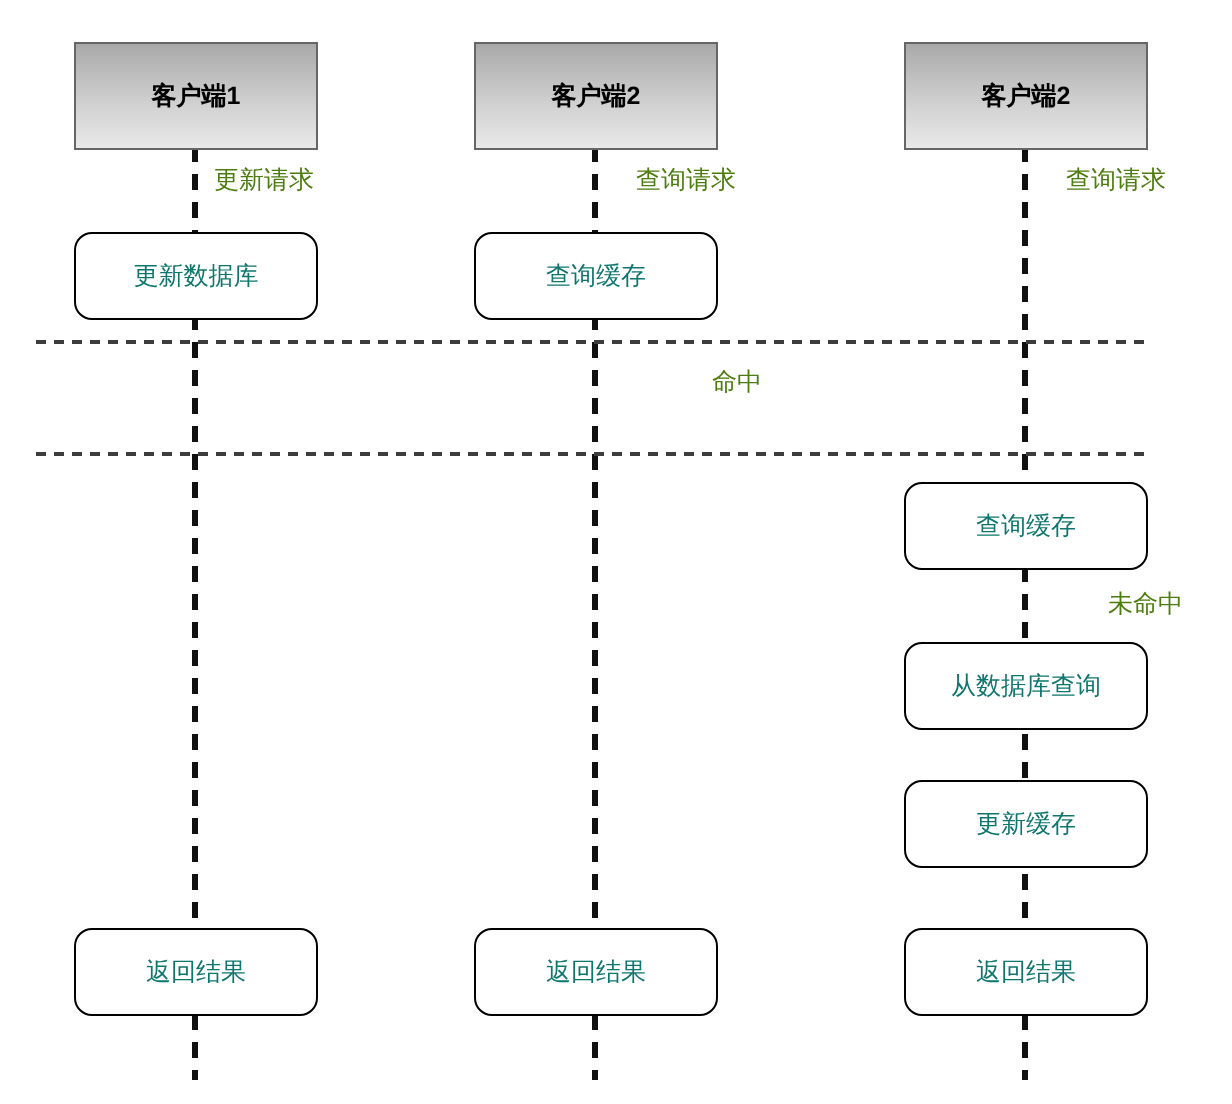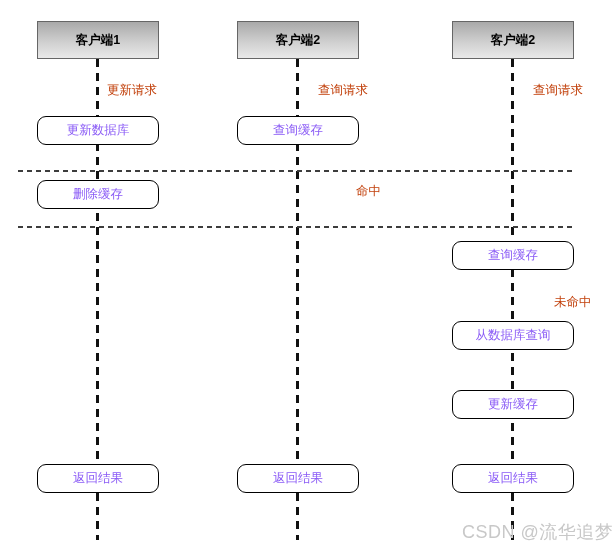--- a/index.html
+++ b/index.html
@@ -1,41 +1,41 @@
 <!DOCTYPE html>
 <html><head>
 <meta charset="utf-8">
 <style>
   html,body { margin:0; padding:0; background:#ffffff; }
   .canvas {
     position:relative; width:616px; height:552px; background:#ffffff;
     font-family:"Liberation Sans", sans-serif; color:#000; overflow:hidden;
   }
   .hdr {
-    position:absolute; width:122px; height:38px; box-sizing:border-box;
+    position:absolute; width:122px; height:54px; box-sizing:border-box;
     border:1px solid #666666;
     background:linear-gradient(180deg,#a9a9a9 0%,#cfcfcf 55%,#e9e9e9 100%);
     display:flex; align-items:center; justify-content:center;
     font-size:12.5px; font-weight:600; color:#000;
   }
   .box {
-    position:absolute; width:122px; height:29px; box-sizing:border-box;
+    position:absolute; width:122px; height:44px; box-sizing:border-box;
     border:1.5px solid #000000; border-radius:9px; background:#ffffff;
     display:flex; align-items:center; justify-content:center;
-    font-size:12.5px; color:#8b5cf6;
+    font-size:12.5px; color:#0f766e;
   }
   .lifeline {
     position:absolute; width:3px; top:59px; height:481px;
     background-image:repeating-linear-gradient(to bottom,#111111 0 8px,transparent 8px 14px);
   }
   .sep {
     position:absolute; left:18px; width:555px; height:2px;
     background-image:repeating-linear-gradient(to right,#3d3d3d 0 5px,transparent 5px 9px);
   }
-  .lbl { position:absolute; font-size:12.5px; color:#c2410c; white-space:nowrap; }
+  .lbl { position:absolute; font-size:12.5px; color:#4d7c0f; white-space:nowrap; }
   .watermark {
     position:absolute; left:462px; top:520px; font-size:18px;
     color:#c8c8c8; white-space:nowrap; letter-spacing:0.5px;
   }
 </style>
 </head>
 <body>
 
 <div class="canvas">
 
@@ -48,28 +48,26 @@
 
   <div class="hdr" style="left:37px;top:21px;">客户端1</div>
   <div class="hdr" style="left:237px;top:21px;">客户端2</div>
   <div class="hdr" style="left:452px;top:21px;">客户端2</div>
 
   <div class="lbl" style="left:107px;top:82px;">更新请求</div>
   <div class="lbl" style="left:318px;top:82px;">查询请求</div>
   <div class="lbl" style="left:533px;top:82px;">查询请求</div>
 
   <div class="box" style="left:37px;top:116px;">更新数据库</div>
-  <div class="box" style="left:37px;top:180px;">删除缓存</div>
   <div class="box" style="left:37px;top:464px;">返回结果</div>
 
   <div class="box" style="left:237px;top:116px;">查询缓存</div>
   <div class="lbl" style="left:313px;top:183px;margin-left:43px;">命中</div>
   <div class="box" style="left:237px;top:464px;">返回结果</div>
 
   <div class="box" style="left:452px;top:241px;">查询缓存</div>
   <div class="lbl" style="left:554px;top:294px;">未命中</div>
   <div class="box" style="left:452px;top:321px;">从数据库查询</div>
   <div class="box" style="left:452px;top:390px;">更新缓存</div>
   <div class="box" style="left:452px;top:464px;">返回结果</div>
 
-  <div class="watermark">CSDN @流华追梦</div>
 
 </div>
 
 </body></html>

